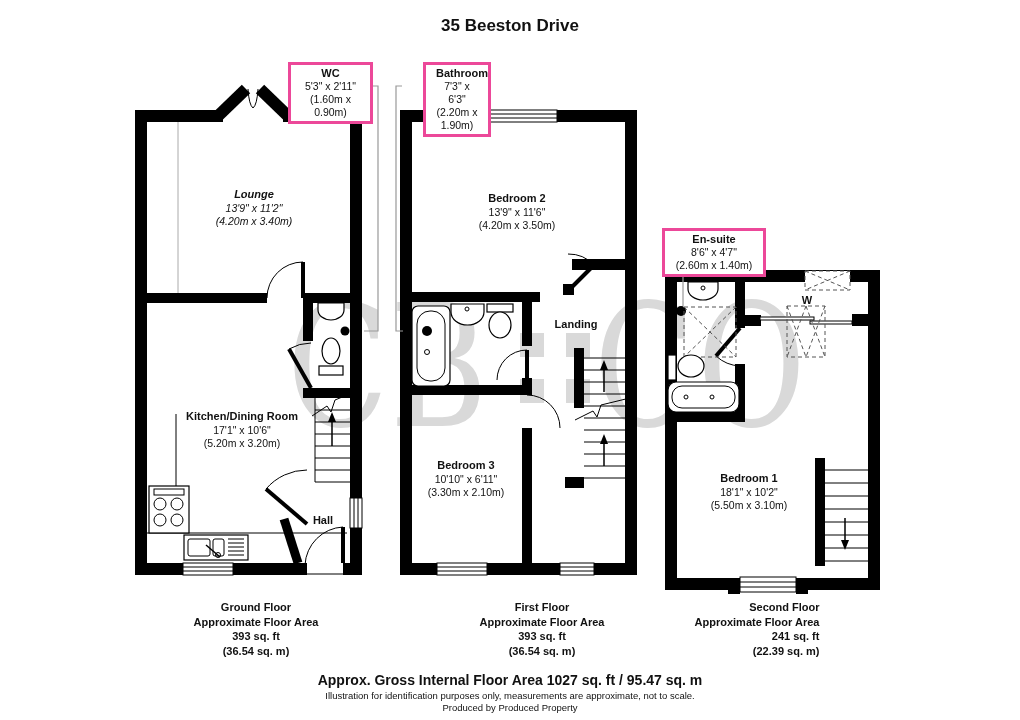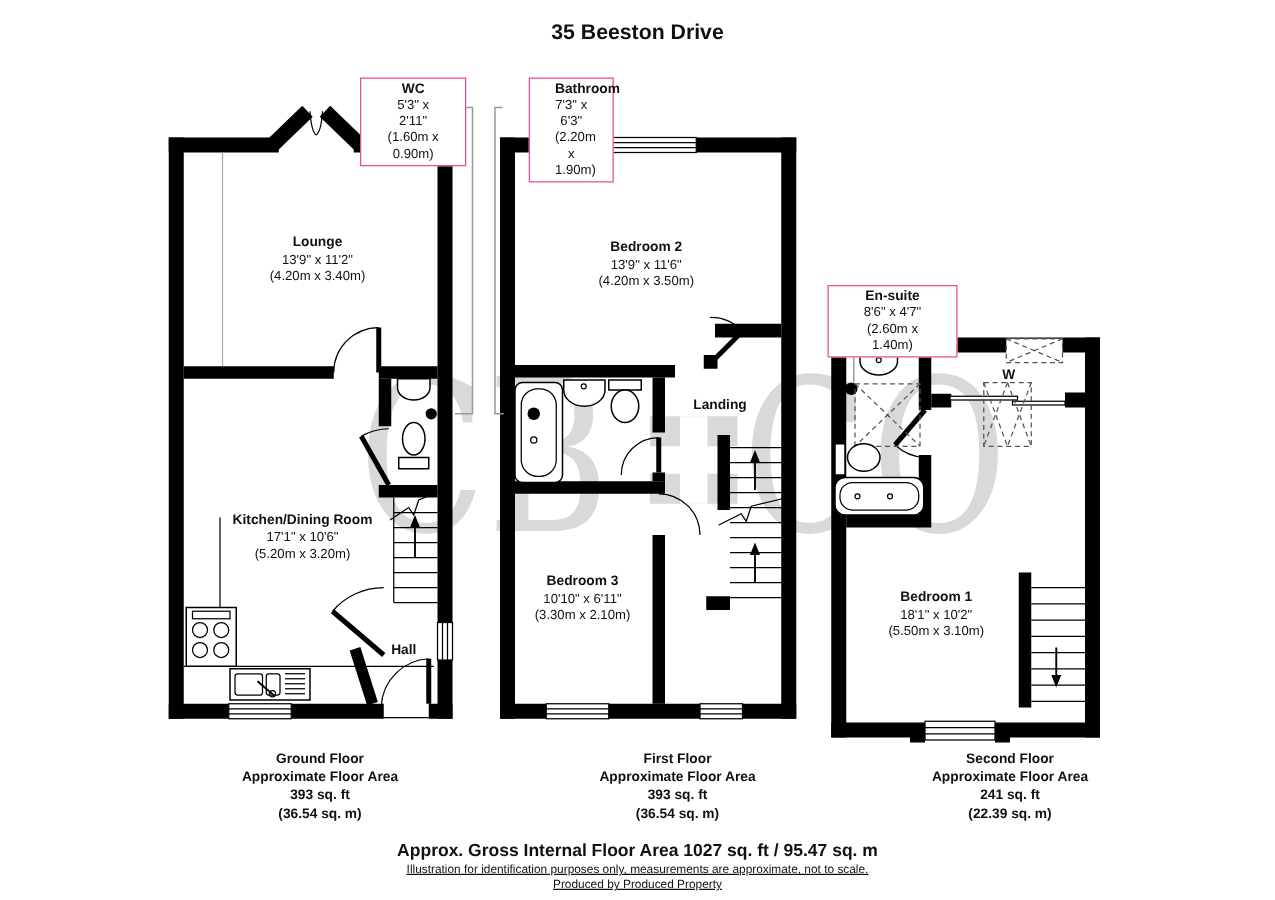--- a/index.html
+++ b/index.html
@@ -4,29 +4,29 @@
 <style>
   html,body{margin:0;padding:0;background:#fff;}
   #page{position:relative;width:1020px;height:720px;background:#fff;overflow:hidden;
         font-family:"Liberation Sans",sans-serif;color:#111;}
   
   .title{position:absolute;left:510px;top:16px;transform:translateX(-50%);
          font-size:17px;font-weight:bold;white-space:nowrap;z-index:3;}
   .lbl{position:absolute;transform:translateX(-50%);text-align:center;
        font-size:10.5px;line-height:13.5px;white-space:nowrap;z-index:3;}
   .lbl .rn{font-weight:bold;font-size:11px;}
-  .callout{position:absolute;background:#fff;border:1px solid #ec4899;text-align:center;
-           font-size:10.5px;line-height:13px;padding:2px 20px;z-index:3;box-sizing:border-box;}
+  .callout{position:absolute;background:#fff;border:3px solid #ec4899;text-align:center;
+           font-size:10.5px;line-height:13px;padding:2px 10px;z-index:3;box-sizing:border-box;}
   .callout .rn{font-weight:bold;font-size:11px;}
   .floorcap{position:absolute;transform:translateX(-50%);text-align:center;
             font-size:11px;font-weight:bold;line-height:14.5px;white-space:nowrap;z-index:3;}
   .footer-bold{position:absolute;left:510px;top:672px;transform:translateX(-50%);
                font-size:14px;font-weight:bold;white-space:nowrap;z-index:3;}
   .footer-small{position:absolute;left:510px;transform:translateX(-50%);
-                font-size:9.5px;line-height:12px;white-space:nowrap;z-index:3;text-decoration:underline;}
+                font-size:9.5px;line-height:12px;white-space:nowrap;z-index:3;}
   
   .watermark{position:absolute;left:287px;top:287px;display:flex;align-items:flex-start;
              color:#d9d9d9;font-family:"DejaVu Serif",serif;font-size:170px;line-height:160px;
              z-index:1;user-select:none;}
   .wm-txt{display:inline-block;transform:scaleX(0.78);transform-origin:left top;letter-spacing:2px;}
   .wm-txt.right{transform-origin:left top;}
   .wm-plus{width:70px;height:70px;background:#d9d9d9;position:relative;margin:46px 4px 0 -26px;flex:none;}
   .wm-plus .pv{position:absolute;left:24px;top:0;width:22px;height:70px;background:#fff;}
   .wm-plus .ph{position:absolute;top:24px;left:0;height:22px;width:70px;background:#fff;}
   svg{position:absolute;left:0;top:0;z-index:2;}
@@ -276,21 +276,21 @@
     <div class="rn">Bathroom</div>
     <div>7'3" x 6'3"</div>
     <div>(2.20m x 1.90m)</div>
   </div>
   <div class="callout" style="left:662px;top:228px;width:104px;">
     <div class="rn">En-suite</div>
     <div>8'6" x 4'7"</div>
     <div>(2.60m x 1.40m)</div>
   </div>
 
-  <div class="lbl" style="left:254px;top:188px;">
+  <div class="lbl" style="left:254px;top:188px;font-style:italic;">
     <div class="rn">Lounge</div>
     <div>13'9" x 11'2"</div>
     <div>(4.20m x 3.40m)</div>
   </div>
   <div class="lbl" style="left:242px;top:410px;">
     <div class="rn">Kitchen/Dining Room</div>
     <div>17'1" x 10'6"</div>
     <div>(5.20m x 3.20m)</div>
   </div>
   <div class="lbl" style="left:323px;top:514px;">
@@ -323,21 +323,21 @@
     <div>Approximate Floor Area</div>
     <div>393 sq. ft</div>
     <div>(36.54 sq. m)</div>
   </div>
   <div class="floorcap" style="left:518px;top:600px;margin-left:24px;">
     <div>First Floor</div>
     <div>Approximate Floor Area</div>
     <div>393 sq. ft</div>
     <div>(36.54 sq. m)</div>
   </div>
-  <div class="floorcap" style="left:808px;top:600px;">
+  <div class="floorcap" style="left:757px;top:600px;text-align:right;">
     <div>Second Floor</div>
     <div>Approximate Floor Area</div>
     <div>241 sq. ft</div>
     <div>(22.39 sq. m)</div>
   </div>
 
   <div class="footer-bold">Approx. Gross Internal Floor Area 1027 sq. ft / 95.47 sq. m</div>
   <div class="footer-small" style="top:690px;">Illustration for identification purposes only, measurements are approximate, not to scale.</div>
   <div class="footer-small" style="top:702px;">Produced by Produced Property</div>
 

